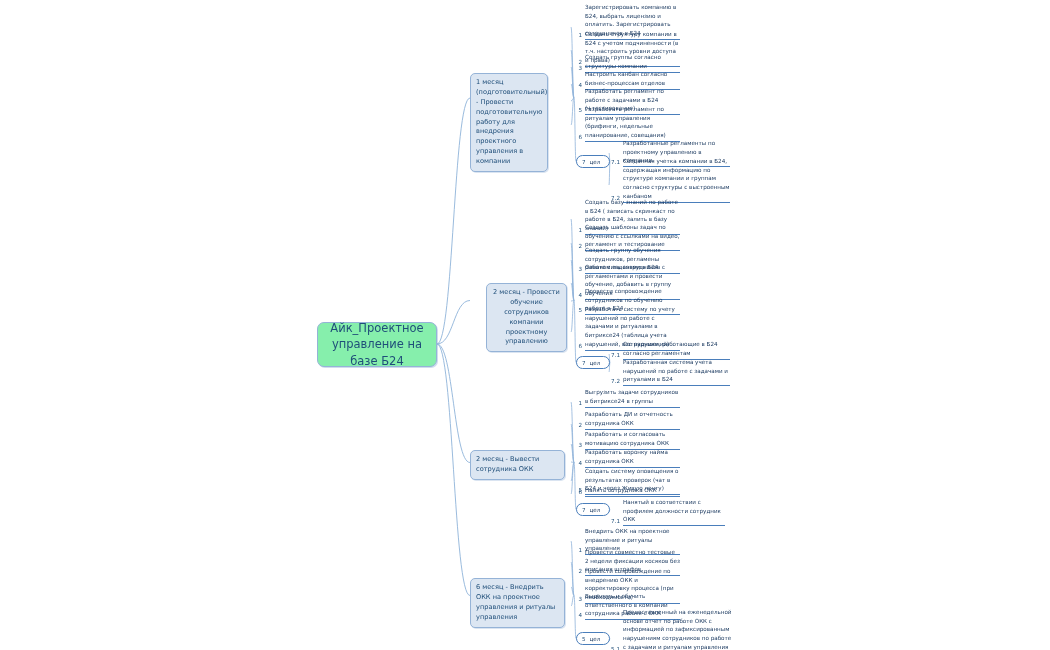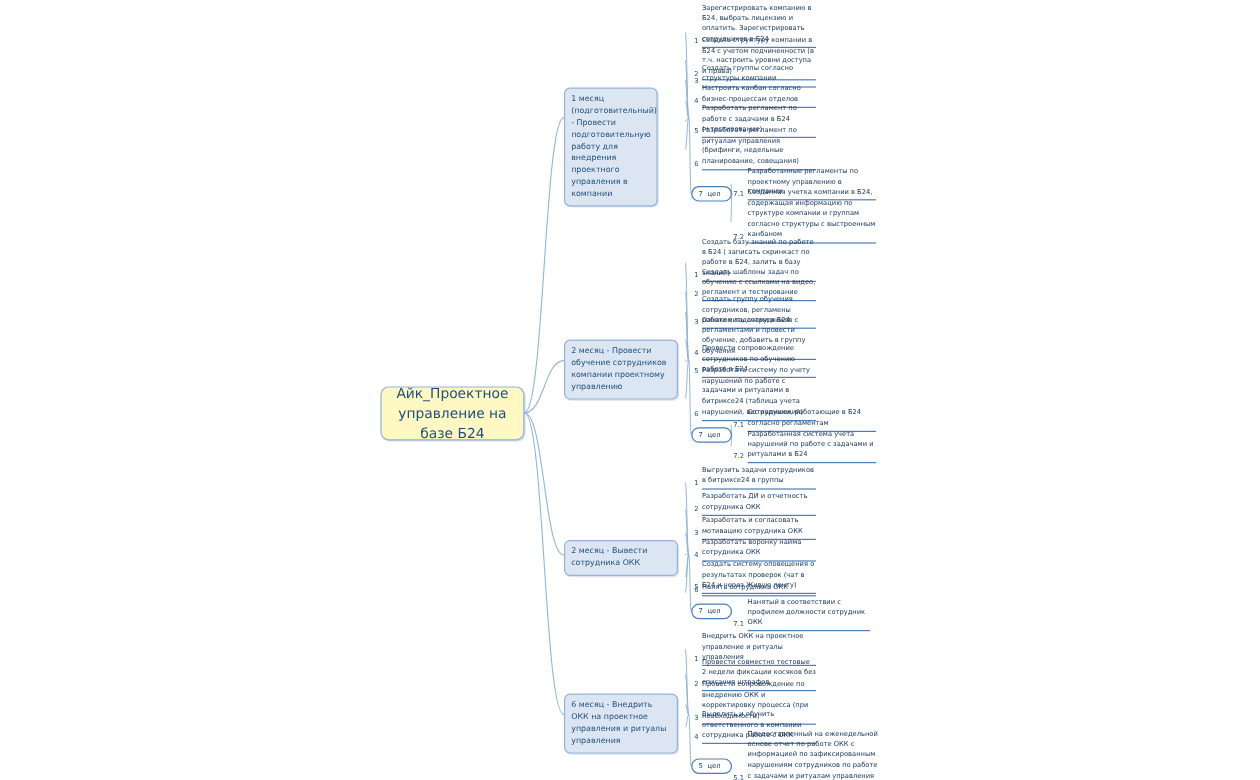--- a/index.html
+++ b/index.html
@@ -27,21 +27,21 @@
     width: 1050px;
     height: 650px;
     pointer-events: none;
   }
   .node {
     position: absolute;
     box-sizing: border-box;
   }
   
   .root-node {
-    background: #fef9c3;
+    background: #86efac;
     border: 1px solid #95b3d7;
     border-radius: 7px;
     color: #1f4e79;
     font-size: 11.5px;
     line-height: 1.45;
     text-align: center;
     display: flex;
     align-items: center;
     justify-content: center;
     padding: 6px 8px;
@@ -188,21 +188,21 @@
         <span class="goal-label">цел</span>
       </div>
       <div class="task" style="left: 609px; top: 139px; width: 121px; min-height: 14px;">
         <span class="task-num">7.1</span>
         <span class="task-text">Разработанные регламенты по проектному управлению в компании</span>
       </div>
       <div class="task" style="left: 609px; top: 157px; width: 121px; min-height: 28px;">
         <span class="task-num">7.2</span>
         <span class="task-text">Созданная учетка компании в Б24, содержащая информацию по структуре компании и группам согласно структуры с выстроенным канбаном</span>
       </div>
-      <div class="node branch-node" style="left: 470px; top: 283px; width: 95px; min-height: 35px;"><span>2 месяц - Провести обучение сотрудников компании проектному управлению</span></div>
+      <div class="node branch-node" style="left: 486px; top: 283px; width: 81px; min-height: 35px; text-align: center;"><span>2 месяц - Провести обучение сотрудников компании проектному управлению</span></div>
       <div class="task" style="left: 571px; top: 198px; width: 109px; min-height: 21px;">
         <span class="task-num">1</span>
         <span class="task-text">Создать базу знаний по работе в Б24 ( записать скринкаст по работе в Б24, залить в базу знаний)</span>
       </div>
       <div class="task" style="left: 571px; top: 223px; width: 109px; min-height: 20px;">
         <span class="task-num">2</span>
         <span class="task-text">Создать шаблоны задач по обучению с ссылками на видео, регламент и тестирование</span>
       </div>
       <div class="task" style="left: 571px; top: 246px; width: 109px; min-height: 14px;">
         <span class="task-num">3</span>

